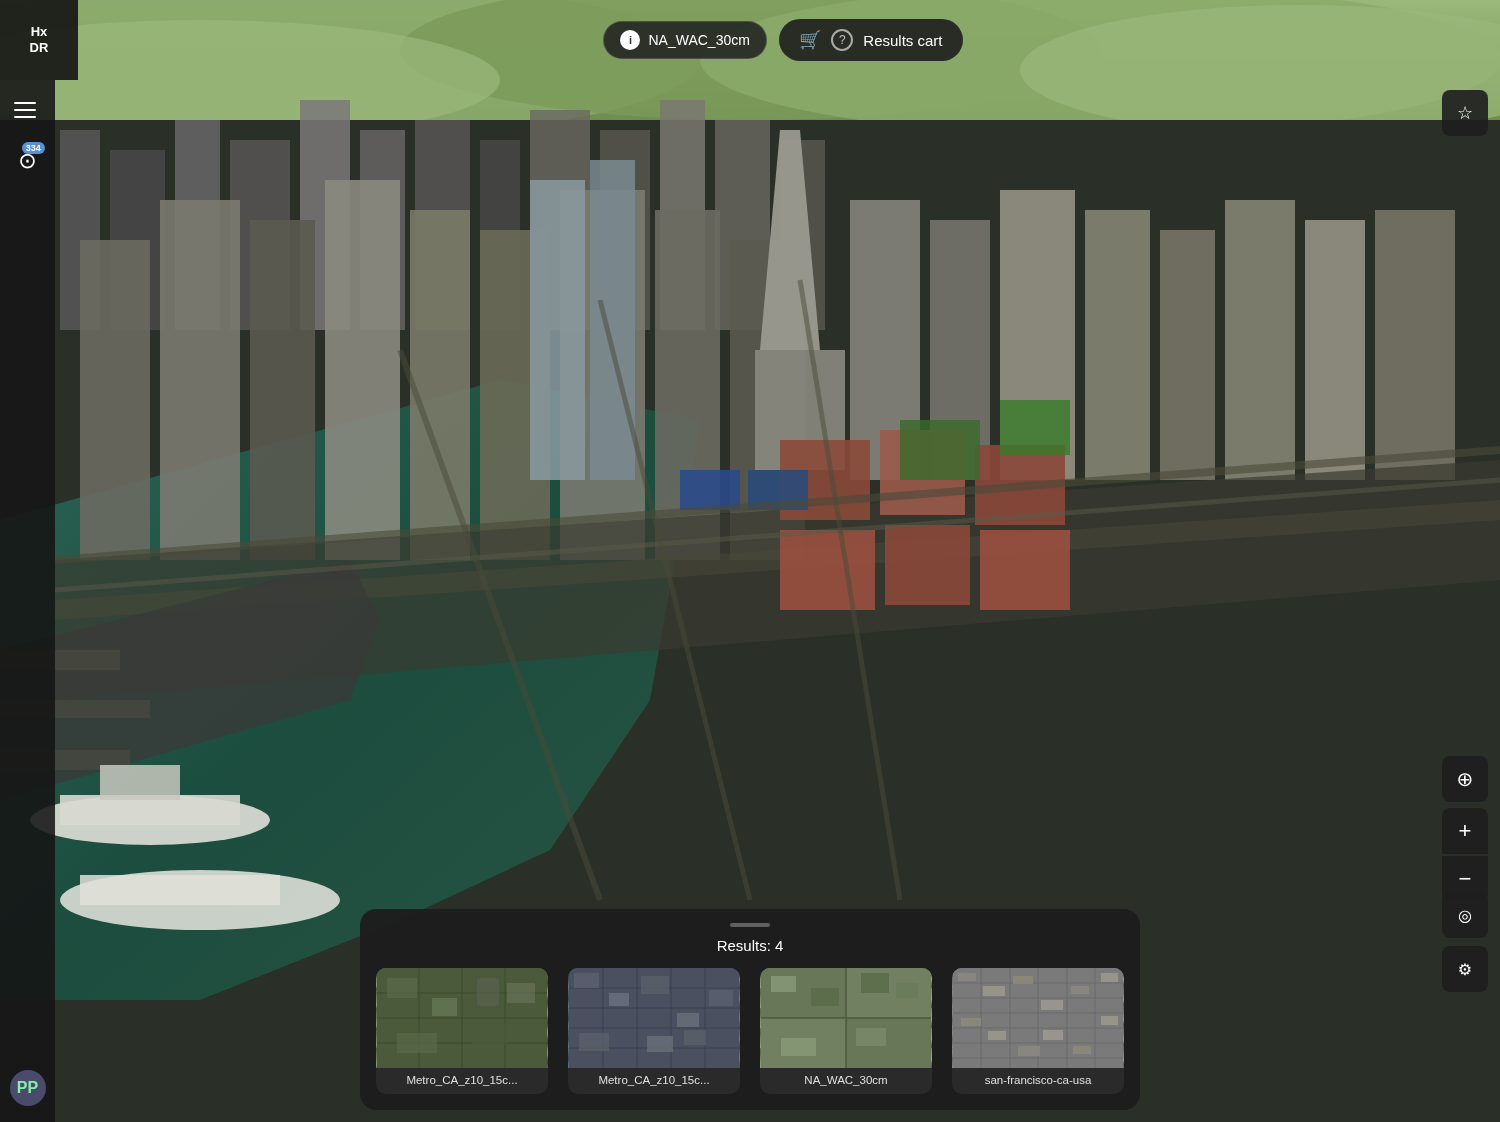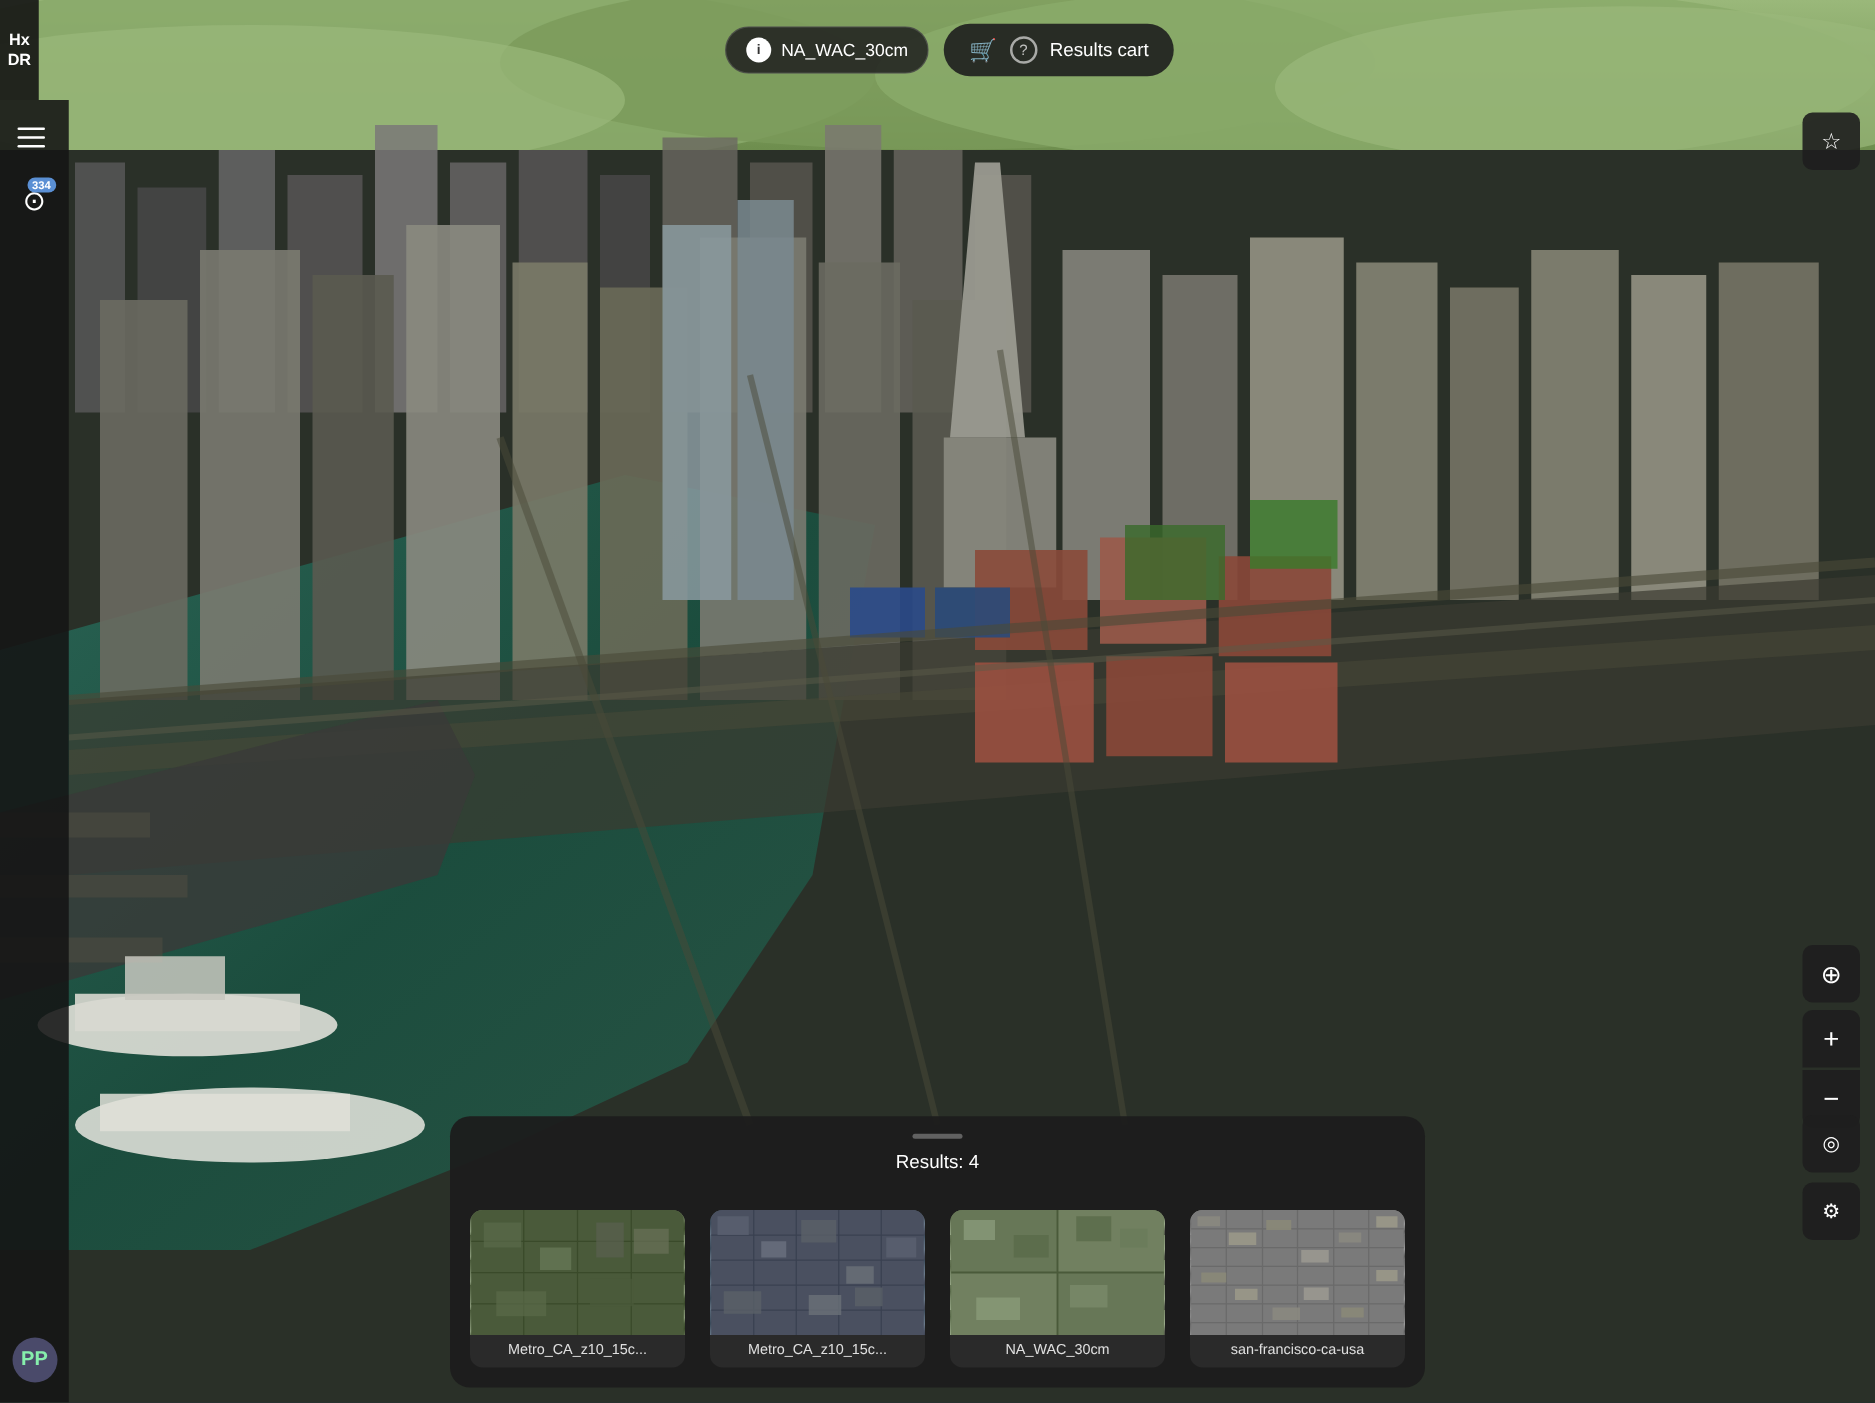--- a/index.html
+++ b/index.html
@@ -60,21 +60,21 @@
       height: 80px;
       display: flex;
       align-items: center;
       justify-content: space-between;
       padding: 0 12px 0 0;
       z-index: 100;
     }
 
     
     .logo-area {
-      width: 31px;
+      width: 78px;
       height: 80px;
       background: rgba(20, 20, 20, 0.9);
       display: flex;
       flex-direction: column;
       align-items: center;
       justify-content: center;
       flex-shrink: 0;
     }
 
     .logo-text {
@@ -369,21 +369,21 @@
       background: rgba(255,255,255,0.3);
       border-radius: 2px;
       margin: 0 auto 10px;
     }
 
     .results-title {
       color: white;
       font-size: 15px;
       font-weight: 500;
       text-align: center;
-      margin-bottom: 30px;
+      margin-bottom: 14px;
     }
 
     .results-grid {
       display: grid;
       grid-template-columns: repeat(4, 1fr);
       gap: 20px;
     }
 
     .result-card {
       background: #2a2a2a;

